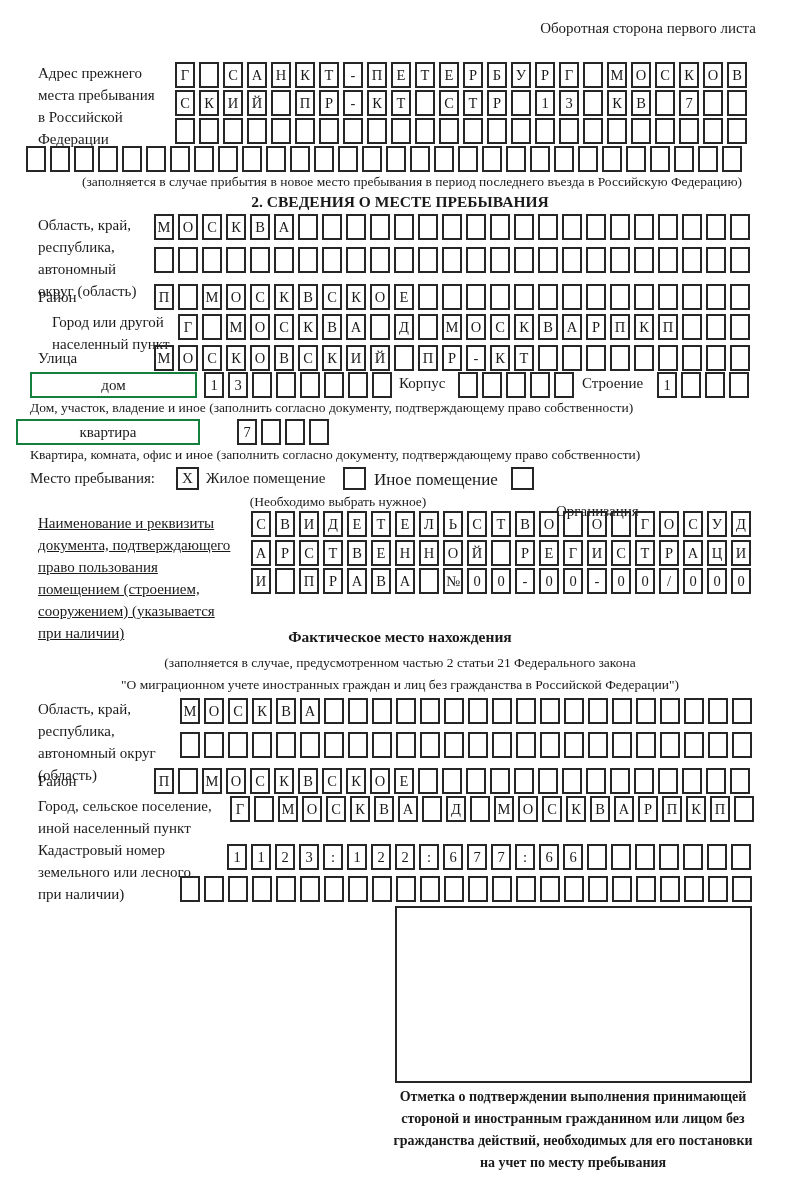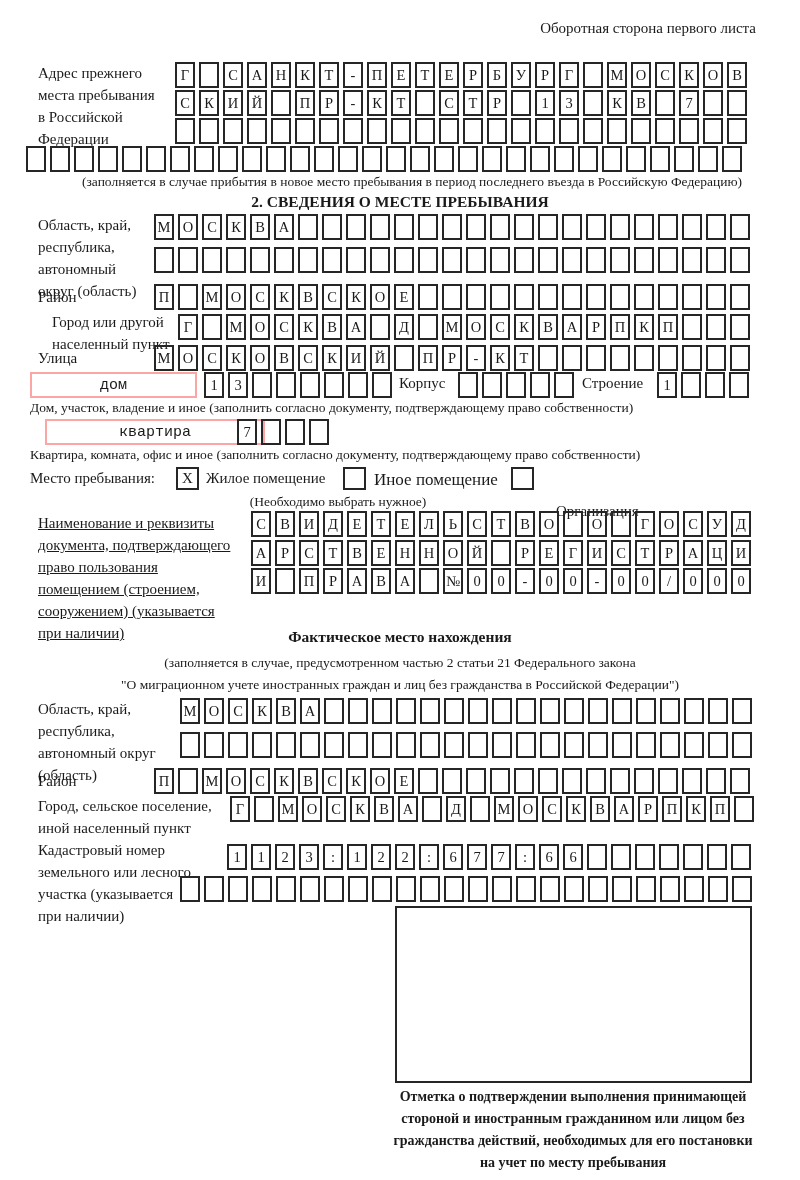--- a/index.html
+++ b/index.html
@@ -14,22 +14,22 @@
   .small-caption { font-size:13.5px; }
   .center-caption { width:800px; text-align:center; }
   .title { width:800px; text-align:center; font-weight:bold; font-size:15.5px; }
   .cellrow { position:absolute; display:flex; }
   .cell {
     width:20px; height:26px; flex:0 0 auto; margin-right:4px;
     border:2px solid #262626; display:flex; align-items:center; justify-content:center;
     font-size:14.5px; line-height:1;
   }
   .widebox {
-    position:absolute; height:26px; border:2px solid #fca5a5;
-    display:flex; align-items:center; justify-content:center; font-size:15px;font-family:Liberation Mono, monospace;
+    position:absolute; height:26px; border:2px solid #15803d;
+    display:flex; align-items:center; justify-content:center; font-size:15px;
   }
   .checkbox {
     position:absolute; width:23px; height:23px; border:2px solid #262626;
     display:flex; align-items:center; justify-content:center; font-size:15px;
   }
   .stampbox { position:absolute; border:2px solid #262626; background:#ffffff; }
   .stamp-caption { font-size:14px; font-weight:bold; line-height:22px; text-align:center; }
 
   
   #page-note        { top:20px;  left:0; width:756px; text-align:right; font-size:15px; }
@@ -49,21 +49,21 @@
   #s2-city-row      { top:314px; left:178px; }
   #s2-street-label  { top:347px; left:38px; }
   #s2-street-row    { top:345px; left:154px; }
   #house-box        { top:372px; left:30px;  width:167px; }
   #house-row        { top:372px; left:204px; }
   #korpus-label     { top:375px; left:399px; font-size:15px; }
   #korpus-row       { top:372px; left:458px; }
   #stroenie-label   { top:375px; left:582px; font-size:15px; }
   #stroenie-row     { top:372px; left:657px; }
   #house-caption    { top:400px; left:30px; }
-  #apartment-box    { top:419px; left:45px; width:220px; }
+  #apartment-box    { top:419px; left:16px; width:184px; }
   #apartment-row    { top:419px; left:237px; }
   #apartment-caption{ top:447px; left:30px; }
   #stay-label       { top:470px; left:30px; font-size:15px; }
   #stay-box-1       { top:467px; left:176px; }
   #stay-opt-1       { top:470px; left:206px; font-size:15px; }
   #stay-box-2       { top:467px; left:343px; }
   #stay-opt-2       { top:470px; left:374px; font-size:17px; }
   #stay-box-3       { top:467px; left:511px; }
   #stay-opt-3       { top:470px; left:556px; font-size:15px;margin-top:33px; }
   #stay-caption     { top:494px; left:242px; width:192px; text-align:center; }
@@ -603,21 +603,20 @@
     <span class="cell">Р</span>
     <span class="cell">П</span>
     <span class="cell">К</span>
     <span class="cell">П</span>
     <span class="cell"></span>
   </div>
 
 <div id="cadastre-label" class="abs label">
     <div>Кадастровый номер</div>
     <div>земельного или лесного</div>
-    <div>участка (указывается</div>
     <div>при наличии)</div>
   </div>
 <div id="cadastre-row-1" class="cellrow">
     <span class="cell">1</span>
     <span class="cell">1</span>
     <span class="cell">2</span>
     <span class="cell">3</span>
     <span class="cell">:</span>
     <span class="cell">1</span>
     <span class="cell">2</span>

